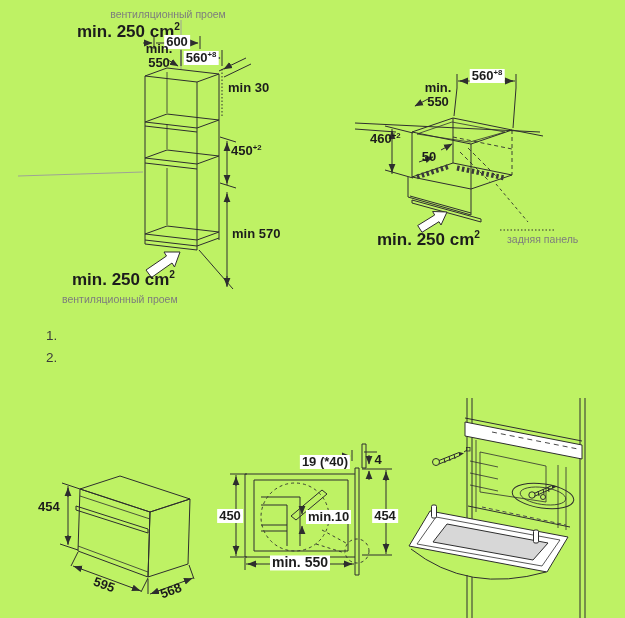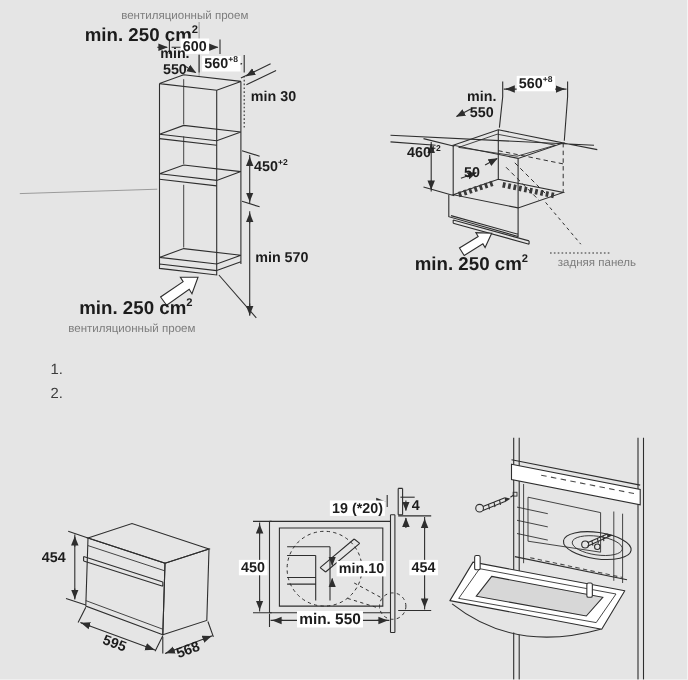--- a/index.html
+++ b/index.html
@@ -1,16 +1,16 @@
 <!DOCTYPE html>
 <html><head>
 <meta charset="utf-8">
 <style>
   html,body{margin:0;padding:0;background:#fff;}
-  .stage{position:relative;width:625px;height:618px;background:#e5e5e5;overflow:hidden;
+  .stage{position:relative;width:625px;height:618px;background:#bef264;overflow:hidden;
          font-family:"Liberation Sans",sans-serif;}
   .stage svg{position:absolute;left:0;top:0;}
   svg *{stroke:#2e2e2e;stroke-width:1;fill:none;}
   svg .gl{stroke:#9a9a9a;stroke-width:0.9;}
   svg .dot{stroke-dasharray:1.5 2;}
   svg .dash{stroke-dasharray:4 3;stroke-width:0.9;}
   svg .dash2{stroke-dasharray:3 3;stroke-width:0.9;}
   svg .hatch{stroke-width:5;stroke-dasharray:2.5 2.5;stroke:#3a3a3a;}
   svg .thin{stroke-width:0.8;}
   .lbl{position:absolute;font:700 13px/1.08 "Liberation Sans",sans-serif;color:#1c1c1c;
@@ -209,20 +209,20 @@
 <span class="lbl big" style="left:377px;top:231px"><span>min. 250 cm</span><sup>2</sup></span>
 <span class="lbl gray" style="left:507px;top:233px">задняя панель</span>
 
 <span class="inst" style="left:46px;top:328px">1.</span>
 <span class="inst" style="left:46px;top:350px">2.</span>
 
 <span class="lbl" style="left:38px;top:500px">454</span>
 <span class="lbl" style="left:104px;top:585px;transform:translate(-50%,-50%) rotate(20deg)">595</span>
 <span class="lbl" style="left:171px;top:591px;transform:translate(-50%,-50%) rotate(-20deg)">568</span>
 
-<span class="lbl c bg" style="left:325px;top:462px">19 (*20)</span>
+<span class="lbl c bg" style="left:325px;top:462px">19 (*40)</span>
 <span class="lbl c" style="left:378px;top:460px">4</span>
 <span class="lbl c bg" style="left:230px;top:516px">450</span>
 <span class="lbl bg" style="left:306px;top:510px">min.10</span>
 <span class="lbl c bg" style="left:385px;top:516px">454</span>
 <span class="lbl c bg md" style="left:300px;top:563px">min. 550</span>
 
 </div>
 
 </body></html>

